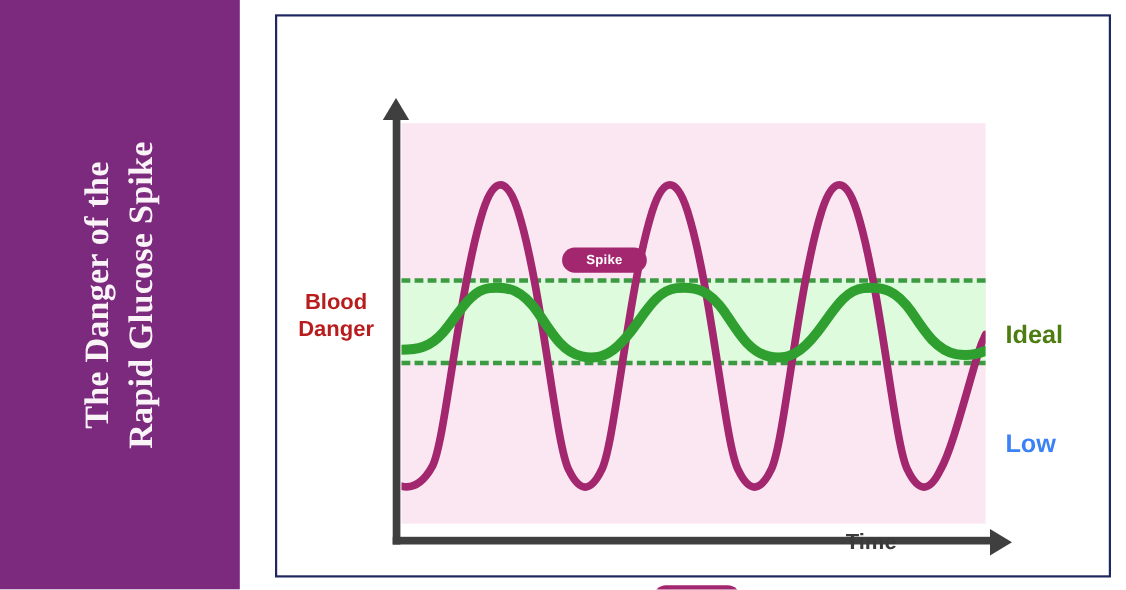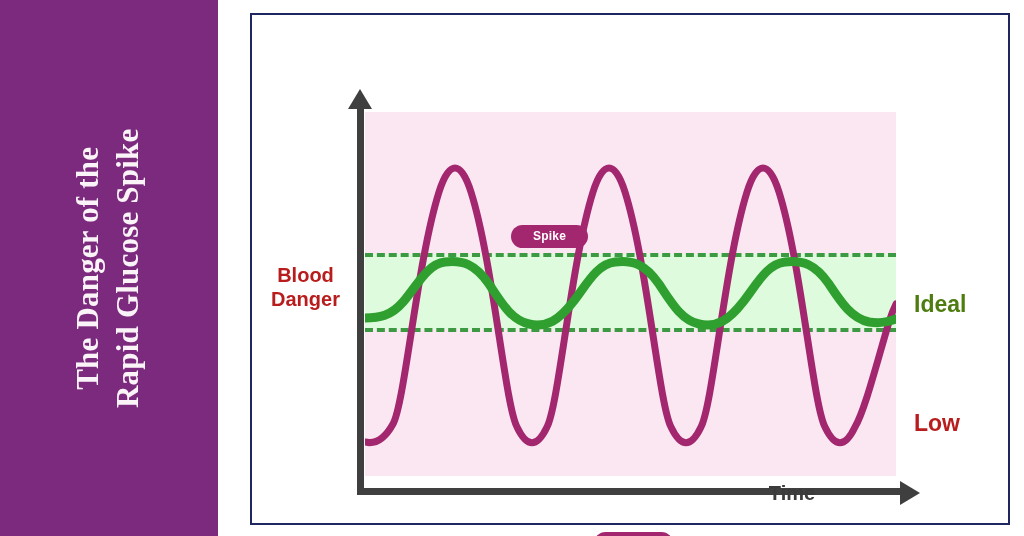--- a/index.html
+++ b/index.html
@@ -98,21 +98,21 @@
     text-align:center;
     font-size:20px;font-weight:700;color:#3B3B3B;
   }
 
   .side-label{
     position:absolute;left:662px;width:96px;
     font-size:23px;font-weight:700;
   }
   #label-high{top:166px;color:#A3286F;}
   #label-ideal{top:276px;color:#4d7c0f;}
-  #label-low{top:375px;color:#b91c1c;margin-top:20px;}
+  #label-low{top:375px;color:#3b82f6;}
 
   
   .pill{
     position:absolute;
     background:#A3276F;
     color:#FFFFFF;
     font-size:12px;font-weight:700;
     border-radius:13px;
     padding:4px 22px 5px 22px;
     letter-spacing:.2px;

